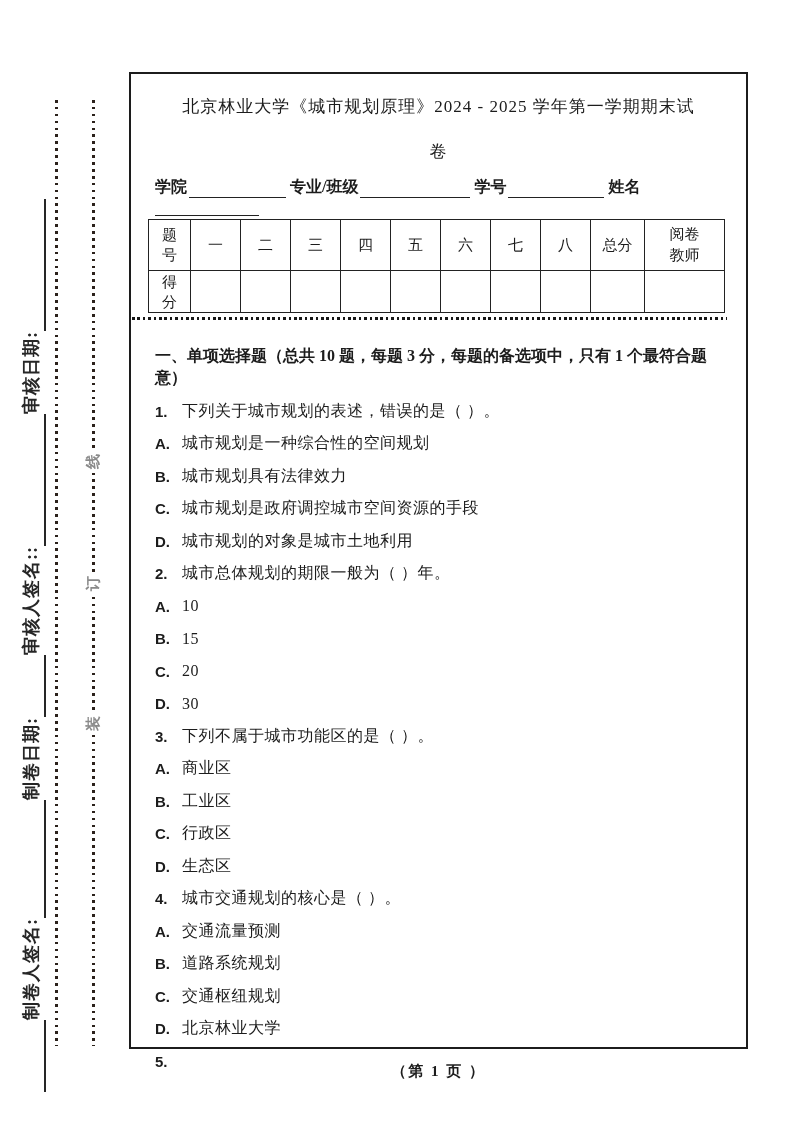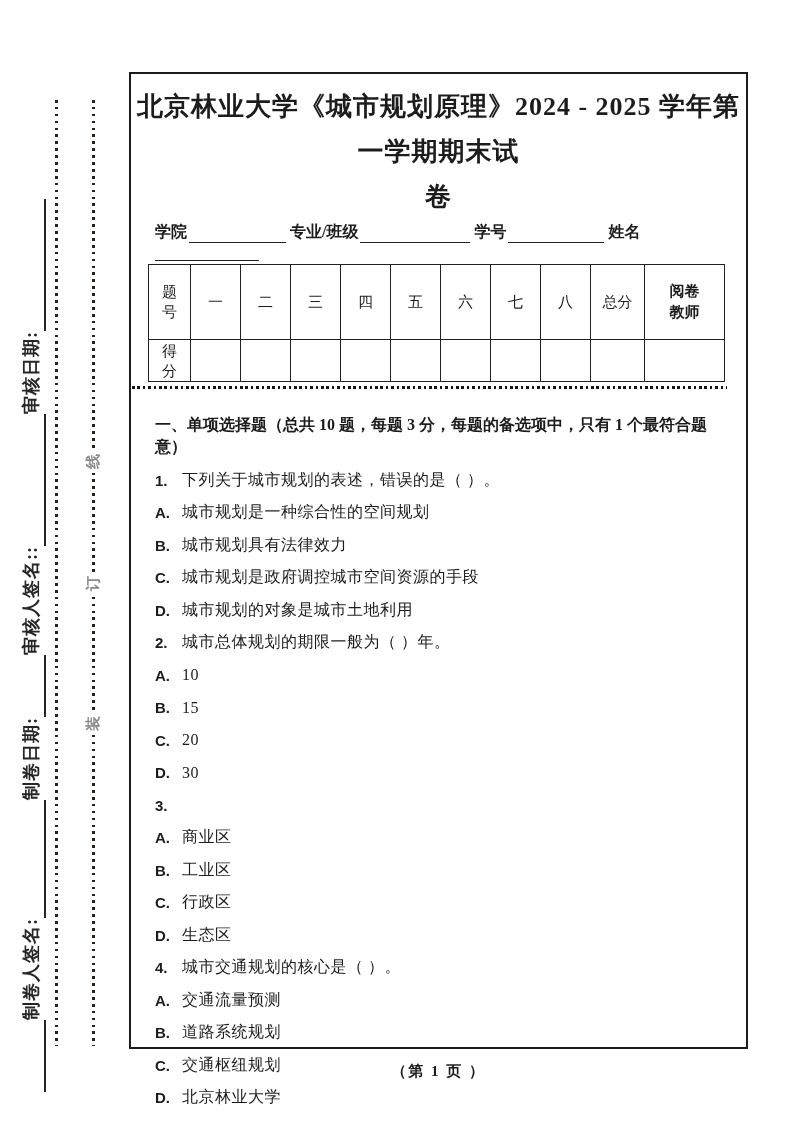--- a/index.html
+++ b/index.html
@@ -17,32 +17,32 @@
     background:repeating-linear-gradient(to bottom,#2b211b 0 2.6px, transparent 2.6px 6.9px); }
   .dot-v.a { left:55px; }
   .dot-v.b { left:92px; }
   .bind-char { position:absolute; left:83px; width:21px; padding:4px 0; text-align:center;
     background:#ffffff; color:#8a8a8a; font-size:15px; font-weight:bold; transform:rotate(-90deg); }
 
   
   .exam-box { position:absolute; left:129px; top:72px; width:619px; height:977px;
     border:2px solid #1c1c1c; background:#fff; }
 
-  .title { margin-top:10px; text-align:center; font-size:26px; font-weight:bold; line-height:45px; letter-spacing:1px; }
+  .title { margin-top:10px; text-align:center; font-size:17px; font-weight:normal; line-height:45px; letter-spacing:1px; }
 
   .stu-row { margin:3px 0 0 24px; font-size:16px; font-weight:bold; height:24px; }
   .stu-row .fld { margin-right:2px; }
   .stu-blank { display:inline-block; height:18px; border-bottom:1.6px solid #222; vertical-align:bottom; margin-right:4px; }
 
   table.score { border-collapse:collapse; margin:18px 0 0 17px; table-layout:fixed; width:576px;border-radius:13px; }
   table.score td { border:1.7px solid #222; text-align:center; vertical-align:middle; font-size:15px; padding:0; }
   table.score tr.r1 td { height:47px; }
   table.score tr.r2 td { height:42px; }
   .vw1 { width:1.2em; margin:0 auto; word-break:break-all; line-height:20px; }
-  .vw2 { width:2.2em; margin:16px auto; word-break:break-all; line-height:21px;font-weight:bold; }
+  .vw2 { width:2.2em; margin:4px auto; word-break:break-all; line-height:21px; }
 
   .dot-sep { margin:4px 0 0 1px; width:595px; height:3px;
     background:repeating-linear-gradient(to right,#161616 0 2.6px, transparent 2.6px 5.4px); }
 
   .sec-head { margin:25px 20px 0 24px; font-size:16px; font-weight:bold; line-height:22px; }
 
   .q-list { margin:6px 18px 0 24px; font-size:16px; }
   .q-line { height:32.5px; display:flex; align-items:center; }
   .q-pre { font-family:"Liberation Sans","DejaVu Sans",sans-serif; font-weight:bold; font-size:15px; min-width:27px; }
   .q-txt { letter-spacing:0.5px; }
@@ -175,20 +175,21 @@
         <span class="q-txt">20</span>
       </div>
 
       <div class="q-line">
         <span class="q-pre">D.</span>
         <span class="q-txt">30</span>
       </div>
 
       <div class="q-line">
         <span class="q-pre">3.</span>
+        <span class="q-txt">下列不属于城市功能区的是（  ）。</span>
       </div>
 
       <div class="q-line">
         <span class="q-pre">A.</span>
         <span class="q-txt">商业区</span>
       </div>
 
       <div class="q-line">
         <span class="q-pre">B.</span>
         <span class="q-txt">工业区</span>

